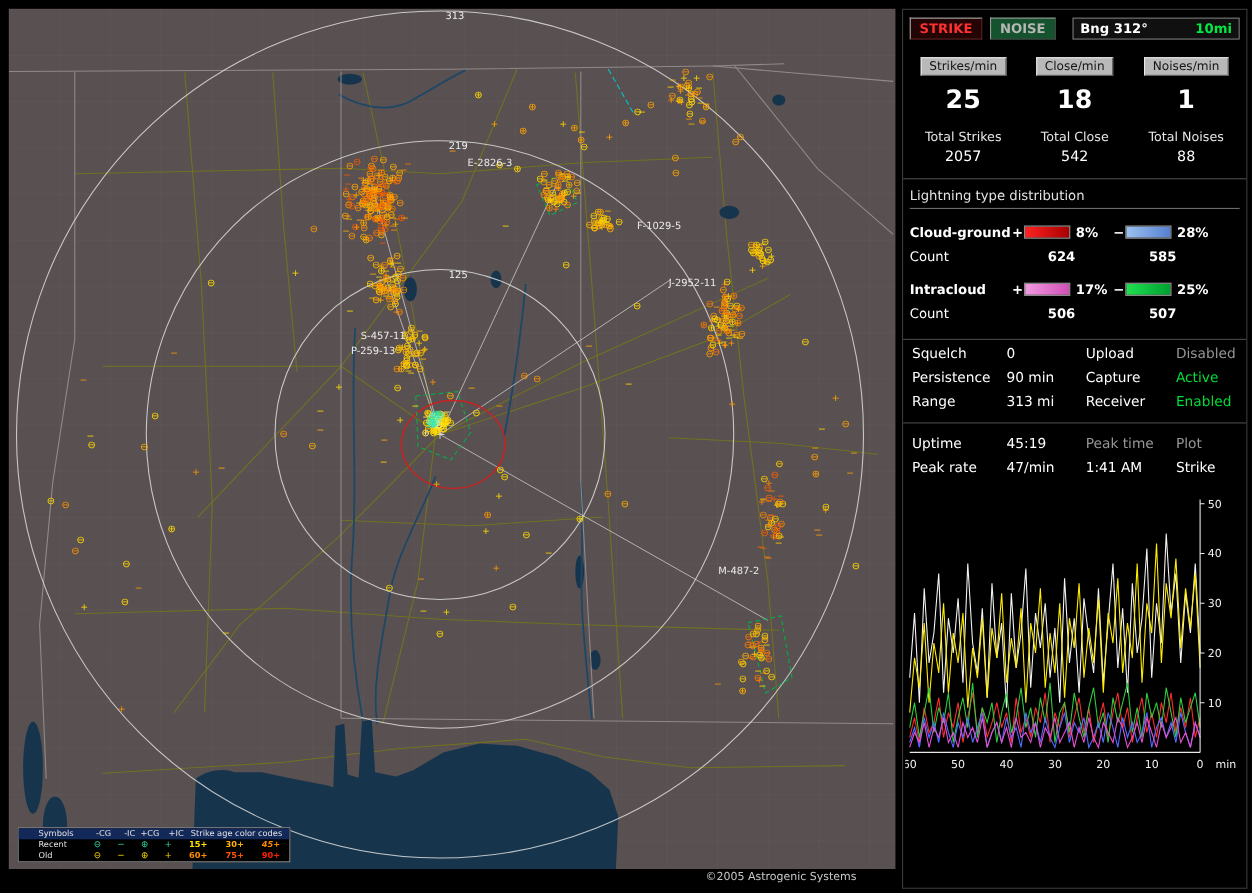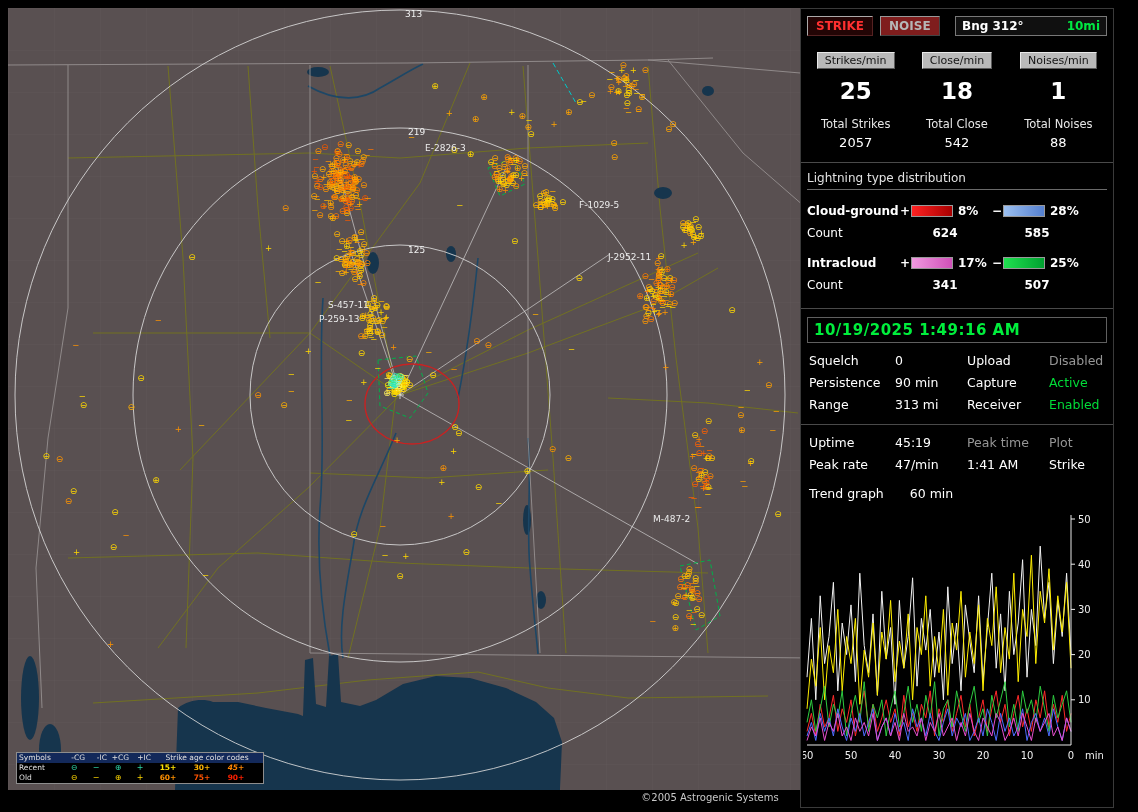--- a/index.html
+++ b/index.html
@@ -8,29 +8,29 @@
   
   .map-area{position:absolute;left:8px;top:8px;width:806px;height:782px;background:#595051;overflow:hidden;}
   #map-svg{display:block;}
   #map-svg text{font-family:"DejaVu Sans",sans-serif;}
   .copyright{position:absolute;left:600px;top:792px;width:220px;text-align:center;font-size:10px;color:#c8c8c8;}
   
   .legend{position:absolute;left:8px;bottom:6px;width:246px;background:#000;border:1px solid #8d8d8d;
           font-size:7.5px;color:#e0e0e0;}
   .lg-row{display:flex;align-items:center;height:10px;line-height:10px;}
   .lg-head{background:#13295a;}
-  .lg-c0{width:44px;padding-left:2px;}
+  .lg-c0{width:44px;padding-left:18px;}
   .lg-c{width:22px;text-align:right;}
   .lg-age{flex:1;text-align:center;}
   .lg-agecell{width:34px;text-align:center;font-weight:bold;}
   .lg-sym{width:22px;text-align:center;font-size:8px;}
   
-  .panel{position:absolute;left:800px;top:8px;width:312px;height:798px;background:#000;border:1px solid #3a3a3a;}
+  .panel{position:absolute;left:820px;top:8px;width:312px;height:798px;background:#000;border:1px solid #3a3a3a;}
   .p-top{display:flex;align-items:center;padding:7px 6px 4px;}
-  .btn{font-size:12px;font-weight:bold;padding:2px 8px;background:#7f1d1d;border:1px solid;
+  .btn{font-size:12px;font-weight:bold;padding:2px 8px;background:#14532d;border:1px solid;
        border-color:#999 #444 #444 #999;cursor:default;font-family:inherit;}
   .btn-strike{color:#ff3030;background:#230505;border-color:#aaa #522 #522 #aaa;margin-right:7px;}
   .btn-noise{color:#b6b6b6;}
   .bearing{margin-left:auto;display:flex;justify-content:space-between;align-items:center;width:138px;
            border:1px solid #787878;background:#101010;padding:2px 6px;font-size:12px;font-weight:bold;}
   .grn{color:#00e842;}
   .rates{display:grid;grid-template-columns:1fr 1fr 1fr;text-align:center;padding:12px 4px 12px;border-bottom:1px solid #4a4a4a;}
   .rate-btn{justify-self:center;font-size:11px;background:#b9b9b9;color:#151515;border:1px solid;
             border-color:#e8e8e8 #5a5a5a #5a5a5a #e8e8e8;padding:1px 7px;font-family:inherit;}
   .rate-val{font-size:23px;font-weight:bold;line-height:36px;margin-top:4px;}
@@ -996,26 +996,25 @@
       <span class="d-label">Intracloud</span>
       <span class="sign">+</span>
       <span class="bar bar-pink"></span>
       <span class="pct">17%</span>
       <span class="sign">−</span>
       <span class="bar bar-green"></span>
       <span class="pct">25%</span>
     </div>
     <div class="d-row">
       <span>Count</span>
-      <span class="cnt1">341</span>
+      <span class="cnt1">506</span>
       <span class="cnt2">507</span>
     </div>
   </div>
 
-  <div class="dtbox">10/19/2025 1:49:16 AM</div>
 
   <div class="settings">
     <span>Squelch</span>
     <span>0</span>
     <span>Upload</span>
     <span class="dim">Disabled</span>
     <span>Persistence</span>
     <span>90 min</span>
     <span>Capture</span>
     <span class="green">Active</span>
@@ -1029,24 +1028,20 @@
     <span>Uptime</span>
     <span>45:19</span>
     <span class="dim">Peak time</span>
     <span class="dim">Plot</span>
     <span>Peak rate</span>
     <span>47/min</span>
     <span>1:41 AM</span>
     <span>Strike</span>
   </div>
 
-  <div class="trendrow">
-    <span>Trend graph</span>
-    <span>60 min</span>
-  </div>
 
   <svg id="trend-svg" width="304" height="258" viewBox="0 0 304 258">
     <g id="trend-series">
         <polyline points="4.0,170.2 8.4,111.4 12.8,192.8 17.2,88.8 21.6,156.6 26.0,129.5 30.4,75.3 34.8,183.8 39.2,116.0 43.6,147.6 48.0,97.9 52.4,174.7 56.8,66.2 61.2,138.6 65.6,165.7 70.0,106.9 74.4,188.3 78.8,84.3 83.2,152.1 87.6,120.5 92.0,197.3 96.4,93.4 100.8,161.2 105.2,129.5 109.6,70.8 114.0,179.2 118.4,111.4 122.8,143.1 127.2,102.4 131.6,170.2 136.0,125.0 140.4,192.8 144.8,79.8 149.2,156.6 153.6,116.0 158.0,183.8 162.4,97.9 166.8,134.0 171.2,165.7 175.6,88.8 180.0,174.7 184.4,120.5 188.8,66.2 193.2,161.2 197.6,106.9 202.0,183.8 206.4,84.3 210.8,147.6 215.2,116.0 219.6,52.7 224.0,170.2 228.4,102.4 232.8,138.6 237.2,39.1 241.6,111.4 246.0,75.3 250.4,156.6 254.8,93.4 259.2,129.5 263.6,66.2 268.0,147.6" fill="none" stroke="#f2f2f2" stroke-width="1"></polyline>
         <polyline points="4.0,201.8 8.4,152.1 12.8,179.2 17.2,120.5 21.6,192.8 26.0,138.6 30.4,165.7 34.8,102.4 39.2,183.8 43.6,129.5 48.0,156.6 52.4,111.4 56.8,197.3 61.2,143.1 65.6,170.2 70.0,116.0 74.4,188.3 78.8,125.0 83.2,152.1 87.6,93.4 92.0,174.7 96.4,134.0 100.8,161.2 105.2,106.9 109.6,192.8 114.0,120.5 118.4,147.6 122.8,88.8 127.2,179.2 131.6,129.5 136.0,165.7 140.4,102.4 144.8,188.3 149.2,116.0 153.6,143.1 158.0,84.3 162.4,170.2 166.8,125.0 171.2,156.6 175.6,97.9 180.0,183.8 184.4,111.4 188.8,138.6 193.2,79.8 197.6,165.7 202.0,120.5 206.4,152.1 210.8,66.2 215.2,174.7 219.6,102.4 224.0,129.5 228.4,48.2 232.8,156.6 237.2,84.3 241.6,116.0 246.0,61.7 250.4,143.1 254.8,88.8 259.2,125.0 263.6,75.3 268.0,161.2" fill="none" stroke="#ffee00" stroke-width="1"></polyline>
         <polyline points="4.0,224.4 8.4,206.4 12.8,229.0 17.2,197.3 21.6,219.9 26.0,210.9 30.4,188.3 34.8,224.4 39.2,201.8 43.6,215.4 48.0,192.8 52.4,229.0 56.8,206.4 61.2,183.8 65.6,219.9 70.0,197.3 74.4,224.4 78.8,210.9 83.2,192.8 87.6,215.4 92.0,201.8 96.4,229.0 100.8,188.3 105.2,219.9 109.6,206.4 114.0,224.4 118.4,197.3 122.8,210.9 127.2,183.8 131.6,229.0 136.0,201.8 140.4,215.4 144.8,192.8 149.2,224.4 153.6,206.4 158.0,188.3 162.4,219.9 166.8,197.3 171.2,229.0 175.6,210.9 180.0,192.8 184.4,224.4 188.8,201.8 193.2,183.8 197.6,215.4 202.0,197.3 206.4,229.0 210.8,206.4 215.2,188.3 219.6,219.9 224.0,201.8 228.4,224.4 232.8,192.8 237.2,210.9 241.6,183.8 246.0,219.9 250.4,197.3 254.8,215.4 259.2,188.3 263.6,224.4 268.0,206.4" fill="none" stroke="#ff2a2a" stroke-width="1"></polyline>
         <polyline points="4.0,215.4 8.4,192.8 12.8,224.4 17.2,201.8 21.6,179.2 26.0,219.9 30.4,197.3 34.8,210.9 39.2,183.8 43.6,229.0 48.0,206.4 52.4,188.3 56.8,215.4 61.2,174.7 65.6,224.4 70.0,197.3 74.4,210.9 78.8,192.8 83.2,229.0 87.6,201.8 92.0,183.8 96.4,219.9 100.8,206.4 105.2,179.2 109.6,215.4 114.0,197.3 118.4,224.4 122.8,188.3 127.2,210.9 131.6,174.7 136.0,229.0 140.4,201.8 144.8,192.8 149.2,219.9 153.6,183.8 158.0,206.4 162.4,224.4 166.8,197.3 171.2,179.2 175.6,215.4 180.0,201.8 184.4,229.0 188.8,188.3 193.2,210.9 197.6,192.8 202.0,174.7 206.4,219.9 210.8,197.3 215.2,224.4 219.6,183.8 224.0,206.4 228.4,192.8 232.8,215.4 237.2,179.2 241.6,201.8 246.0,224.4 250.4,188.3 254.8,210.9 259.2,197.3 263.6,183.8 268.0,215.4" fill="none" stroke="#2ecc40" stroke-width="1"></polyline>
         <polyline points="4.0,229.0 8.4,215.4 12.8,233.5 17.2,206.4 21.6,224.4 26.0,210.9 30.4,229.0 34.8,201.8 39.2,219.9 43.6,233.5 48.0,210.9 52.4,224.4 56.8,206.4 61.2,229.0 65.6,215.4 70.0,201.8 74.4,233.5 78.8,219.9 83.2,210.9 87.6,229.0 92.0,206.4 96.4,224.4 100.8,215.4 105.2,233.5 109.6,201.8 114.0,219.9 118.4,210.9 122.8,229.0 127.2,206.4 131.6,224.4 136.0,233.5 140.4,215.4 144.8,201.8 149.2,229.0 153.6,210.9 158.0,219.9 162.4,206.4 166.8,233.5 171.2,224.4 175.6,210.9 180.0,229.0 184.4,201.8 188.8,215.4 193.2,233.5 197.6,206.4 202.0,224.4 206.4,210.9 210.8,229.0 215.2,219.9 219.6,201.8 224.0,233.5 228.4,215.4 232.8,206.4 237.2,224.4 241.6,210.9 246.0,229.0 250.4,201.8 254.8,219.9 259.2,233.5 263.6,210.9 268.0,224.4" fill="none" stroke="#4d6dff" stroke-width="1"></polyline>
         <polyline points="4.0,233.5 8.4,219.9 12.8,229.0 17.2,210.9 21.6,233.5 26.0,215.4 30.4,224.4 34.8,206.4 39.2,229.0 43.6,219.9 48.0,233.5 52.4,210.9 56.8,224.4 61.2,215.4 65.6,229.0 70.0,206.4 74.4,233.5 78.8,219.9 83.2,210.9 87.6,229.0 92.0,215.4 96.4,233.5 100.8,206.4 105.2,224.4 109.6,219.9 114.0,229.0 118.4,210.9 122.8,233.5 127.2,215.4 131.6,224.4 136.0,206.4 140.4,229.0 144.8,219.9 149.2,210.9 153.6,233.5 158.0,215.4 162.4,229.0 166.8,206.4 171.2,224.4 175.6,233.5 180.0,210.9 184.4,219.9 188.8,229.0 193.2,206.4 197.6,215.4 202.0,233.5 206.4,224.4 210.8,210.9 215.2,229.0 219.6,206.4 224.0,219.9 228.4,233.5 232.8,210.9 237.2,224.4 241.6,215.4 246.0,206.4 250.4,229.0 254.8,219.9 259.2,233.5 263.6,210.9 268.0,224.4" fill="none" stroke="#e84fd0" stroke-width="1"></polyline>
       </g>

